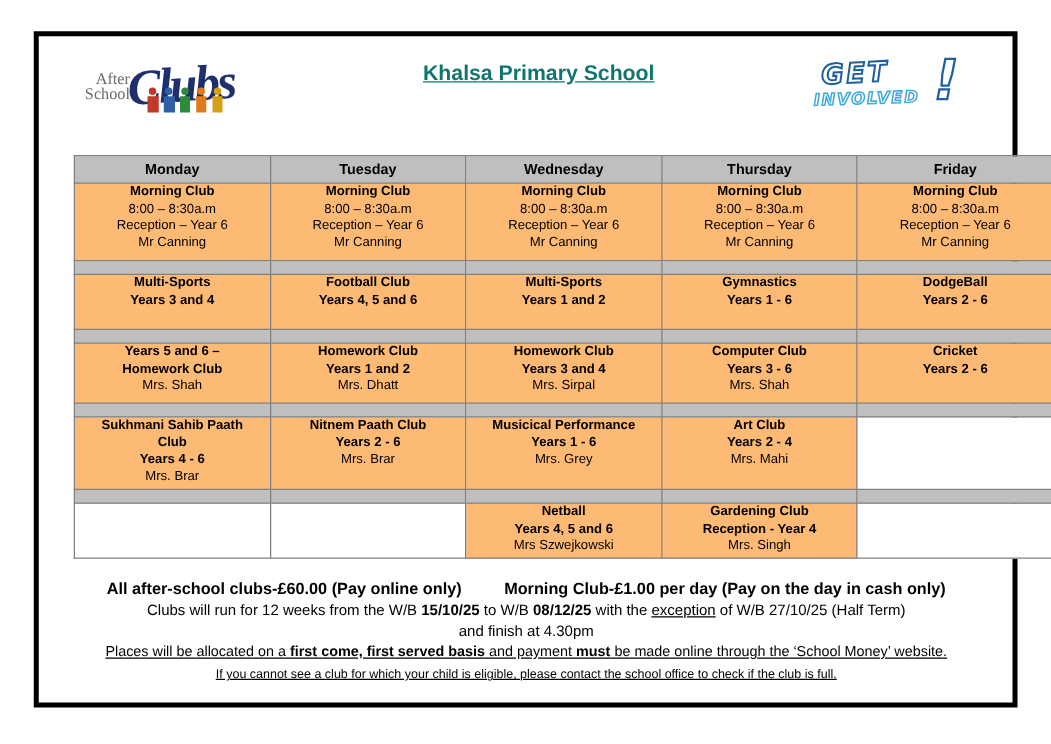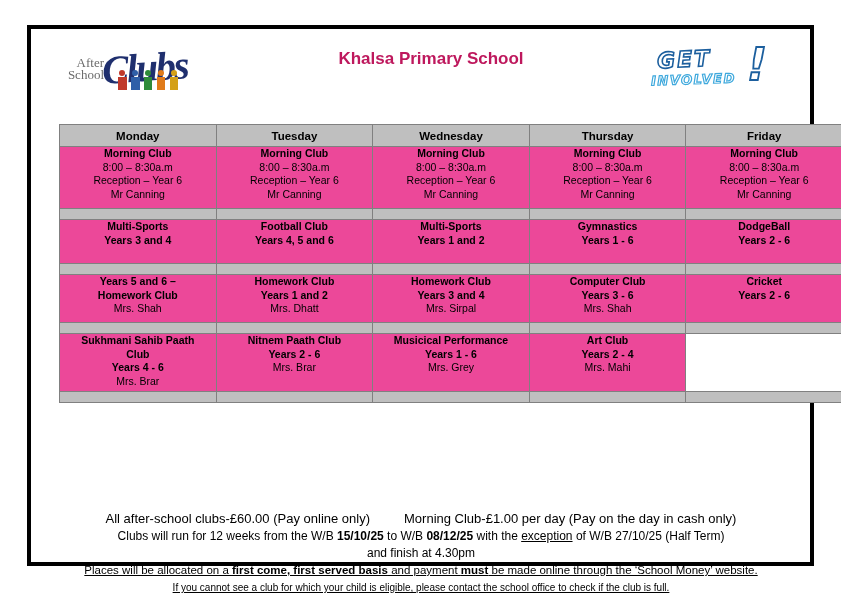--- a/index.html
+++ b/index.html
@@ -67,21 +67,22 @@
   
   #titles {
     position: absolute;
     left: 210px; top: 18px;
     width: 380px;
     text-align: center;
   }
   .title-line {
     font-size: 17px;
     font-weight: 700;
-    color: #be185d;
+    color: #0f766e;
+    text-decoration: underline;
     line-height: 24px;
     white-space: nowrap;
   }
 
   
   #getinvolved {
     position: absolute;
     left: 612px; top: 16px;
     width: 150px; height: 55px;
   }
@@ -137,21 +138,21 @@
     font-weight: 700;
     text-align: center;
     vertical-align: middle;
     color: #000;
   }
   td.spacer {
     background: #bfbfbf;
     height: 11px;
   }
   td.cell {
-    background: #ec4899;
+    background: #fdba74;
     text-align: center;
     padding: 3px 2px 4px 2px;
     font-size: 10.5px;
     line-height: 13.5px;
     color: #000;
   }
   td.cell .ln-b { font-weight: 700; display: block; }
   td.cell .ln-n { font-weight: 400; display: block; }
   td.empty { background: #ffffff; }
 
@@ -164,24 +165,23 @@
   
   #notes {
     position: absolute;
     left: 28px; top: 432px;
     width: 724px;
     text-align: center;
     color: #000;
   }
   .note-pay {
     font-size: 13px;
-    font-weight: 400;
+    font-weight: 700;
     line-height: 19px;
     white-space: nowrap;
-    margin-top: 48px;
   }
   .note-pay .gap { display: inline-block; width: 34px; }
   .note-run {
     font-size: 12px;
     line-height: 17px;
     white-space: nowrap;
   }
   .note-run b { font-weight: 700; }
   .note-run u { text-decoration: underline; }
   .note-finish {
@@ -384,20 +384,35 @@
             </td>
             <td class="cell empty"></td>
           </tr>
           <tr>
             <td class="spacer"></td>
             <td class="spacer"></td>
             <td class="spacer"></td>
             <td class="spacer"></td>
             <td class="spacer"></td>
           </tr>
+          <tr class="r-5">
+            <td class="cell empty"></td>
+            <td class="cell empty"></td>
+            <td class="cell">
+              <span class="ln-b">Netball</span>
+              <span class="ln-b">Years 4, 5 and 6</span>
+              <span class="ln-n">Mrs Szwejkowski</span>
+            </td>
+            <td class="cell">
+              <span class="ln-b">Gardening Club</span>
+              <span class="ln-b">Reception - Year 4</span>
+              <span class="ln-n">Mrs. Singh</span>
+            </td>
+            <td class="cell empty"></td>
+          </tr>
         </tbody>
     </table>
 
     <div id="notes">
       <div class="note-pay">
         <span>All after-school clubs-£60.00 (Pay online only)</span><span class="gap"></span><span>Morning Club-£1.00 per day (Pay on the day in cash only)</span>
       </div>
       <div class="note-run">
         <span>Clubs will run for 12 weeks from the W/B </span><b>15/10/25</b><span> to W/B </span><b>08/12/25</b><span> with the </span><u>exception</u><span> of W/B 27/10/25 (Half Term)</span>
       </div>

